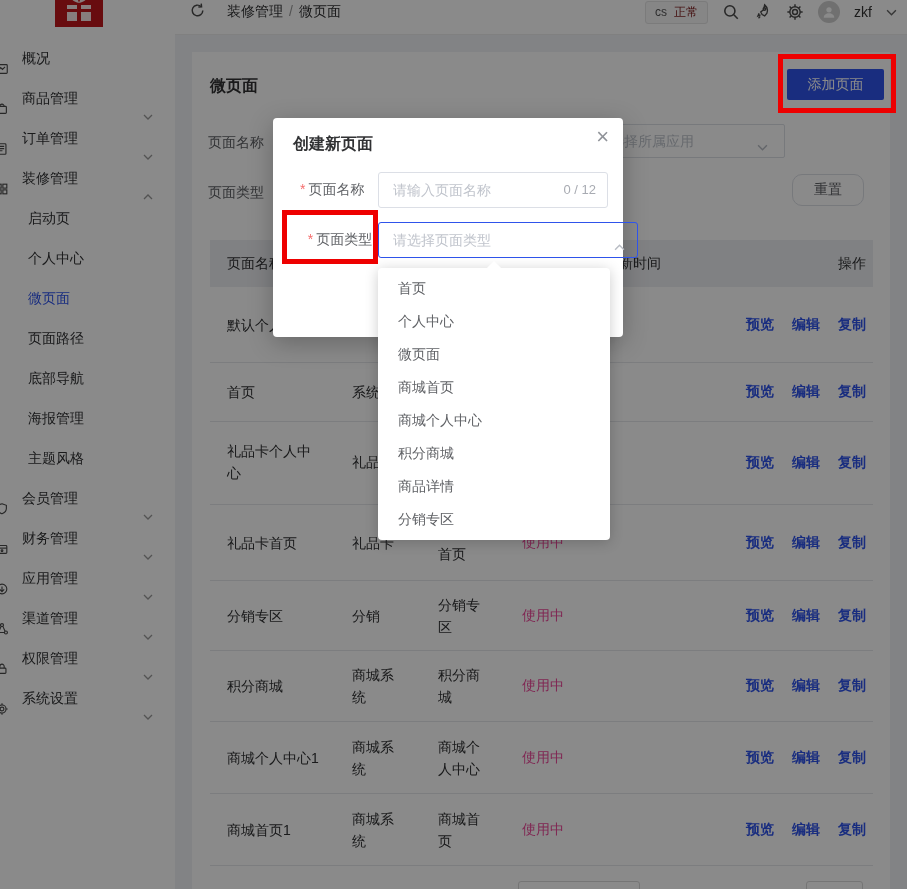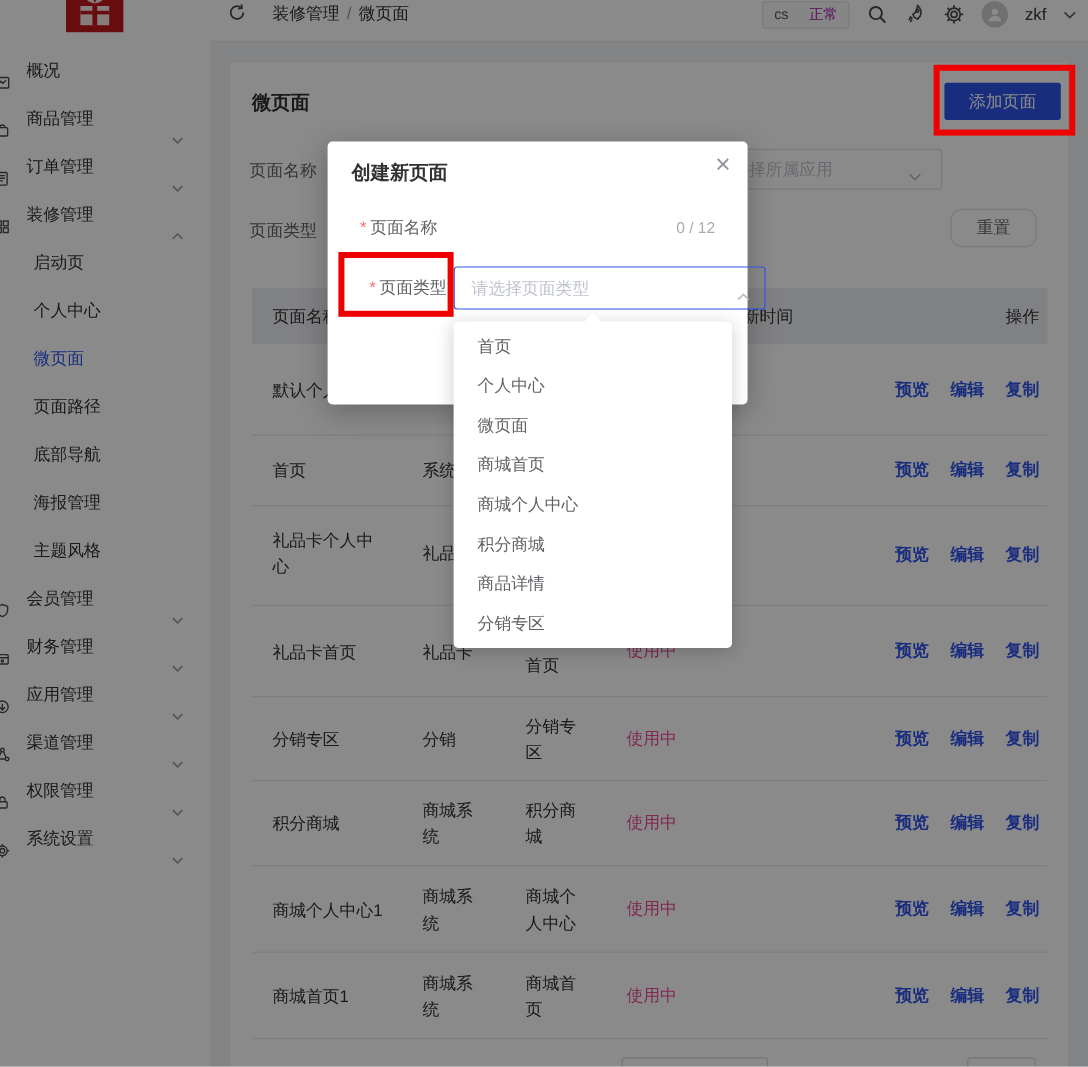--- a/index.html
+++ b/index.html
@@ -15,23 +15,23 @@
   .nav-item .chev { position:absolute; right:22px; top:17px; }
   .nav-sub { padding-left:28px; }
   .nav-active { color:#2f54eb; }
 
   
   .tophdr { position:absolute; left:175px; top:0; width:732px; height:35px; background:#fff; border-bottom:1px solid #ececec; z-index:5; }
   .refresh { position:absolute; left:14px; top:2px; cursor:pointer; }
   .crumbs { position:absolute; left:52px; top:1px; height:20px; line-height:20px; font-size:14px; color:#303133; }
   .crumb-sep { color:#999; margin:0 6px; }
   .hright { position:absolute; right:10px; top:0; height:24px; display:flex; align-items:center; gap:14px; }
-  .envbadge { display:flex; align-items:center; gap:17px; padding:2px 9px; border:1px solid #e3e3e3; background:#f7f7f8; border-radius:3px; font-size:12px; }
+  .envbadge { display:flex; align-items:center; gap:7px; padding:2px 9px; border:1px solid #e3e3e3; background:#f7f7f8; border-radius:3px; font-size:12px; }
   .env-code { color:#555; }
-  .env-status { color:#a21caf; }
+  .env-status { color:#7f1d1d; }
   .hicon { cursor:pointer; display:flex; }
   .avatar { width:22px; height:22px; border-radius:50%; background:#cfcfcf; display:flex; align-items:center; justify-content:center; cursor:pointer; }
   .uname { font-size:14px; color:#333; cursor:pointer; }
 
   
   .card { position:absolute; left:192px; top:52px; width:698px; height:837px; background:#fff; overflow:hidden; }
   .page-title { position:absolute; left:18px; top:24px; font-size:16px; font-weight:600; color:#303133; }
   .add-btn { position:absolute; left:595px; top:17px; width:97px; height:31px; background:#2f54eb; color:#fff; border:none; border-radius:2px; font-size:14px; cursor:pointer; font-family:inherit; }
   .flt-label { position:absolute; font-size:14px; color:#606266; height:20px; line-height:20px; }
   .sel { position:absolute; background:#fff; border:1px solid #dcdfe6; border-radius:2px; cursor:pointer; }
@@ -335,20 +335,21 @@
     <div class="pagebox" style="left:326px; top:829px; width:122px;"></div>
     <div class="pagebox" style="left:614px; top:829px; width:57px;"></div>
   </main>
 
   <div class="overlay"></div>
 
   <div class="modal">
     <div class="m-title">创建新页面</div>
     <div class="m-close">×</div>
     <div class="m-label" style="top:63px;"><span class="req">*</span><span>页面名称</span></div>
+    <input class="m-input" placeholder="请输入页面名称" style="">
     <span class="m-counter">0 / 12</span>
     <div class="m-label" style="top:113px;text-align:center;"><span class="req">*</span><span>页面类型</span></div>
     <div class="m-select">
       <span class="ph">请选择页面类型</span>
       <span class="chv"><svg width="11" height="7" viewBox="0 0 10 6" fill="none" stroke="#b8bcc4" stroke-width="1.3">
             <polyline points="1,5 5,1 9,5"></polyline>
           </svg></span>
     </div>
   </div>
 

